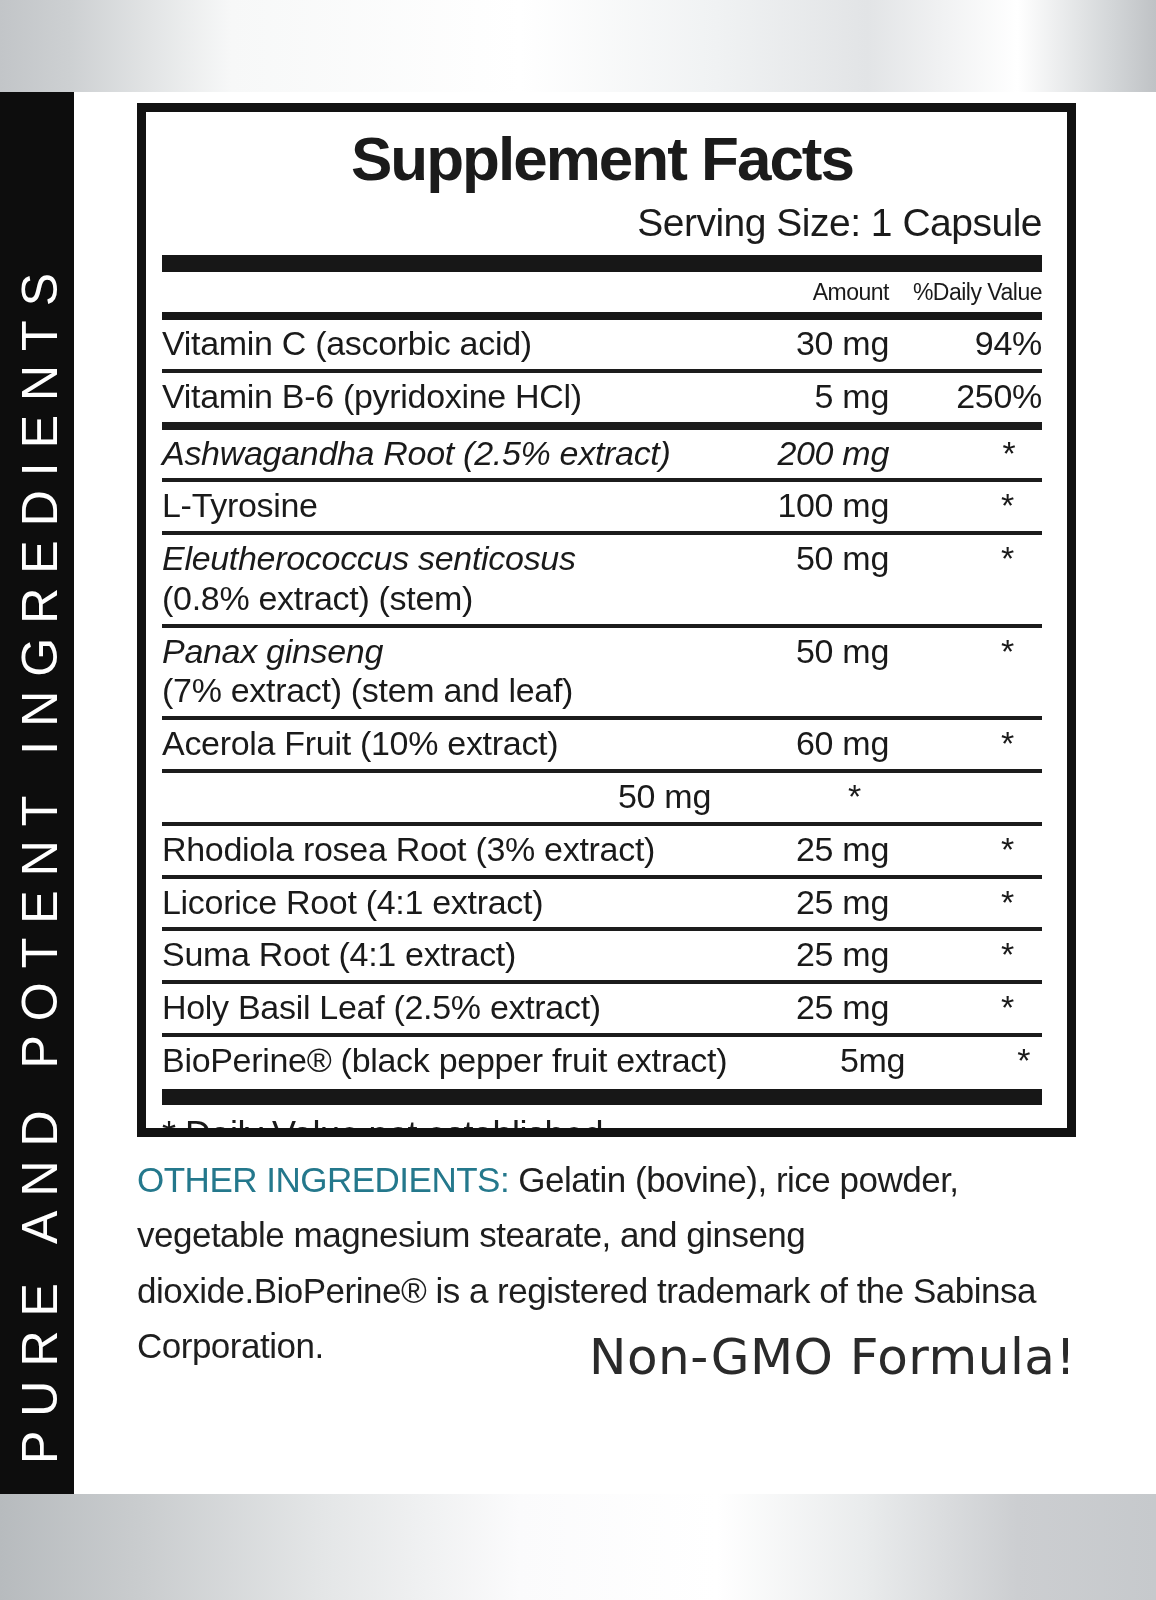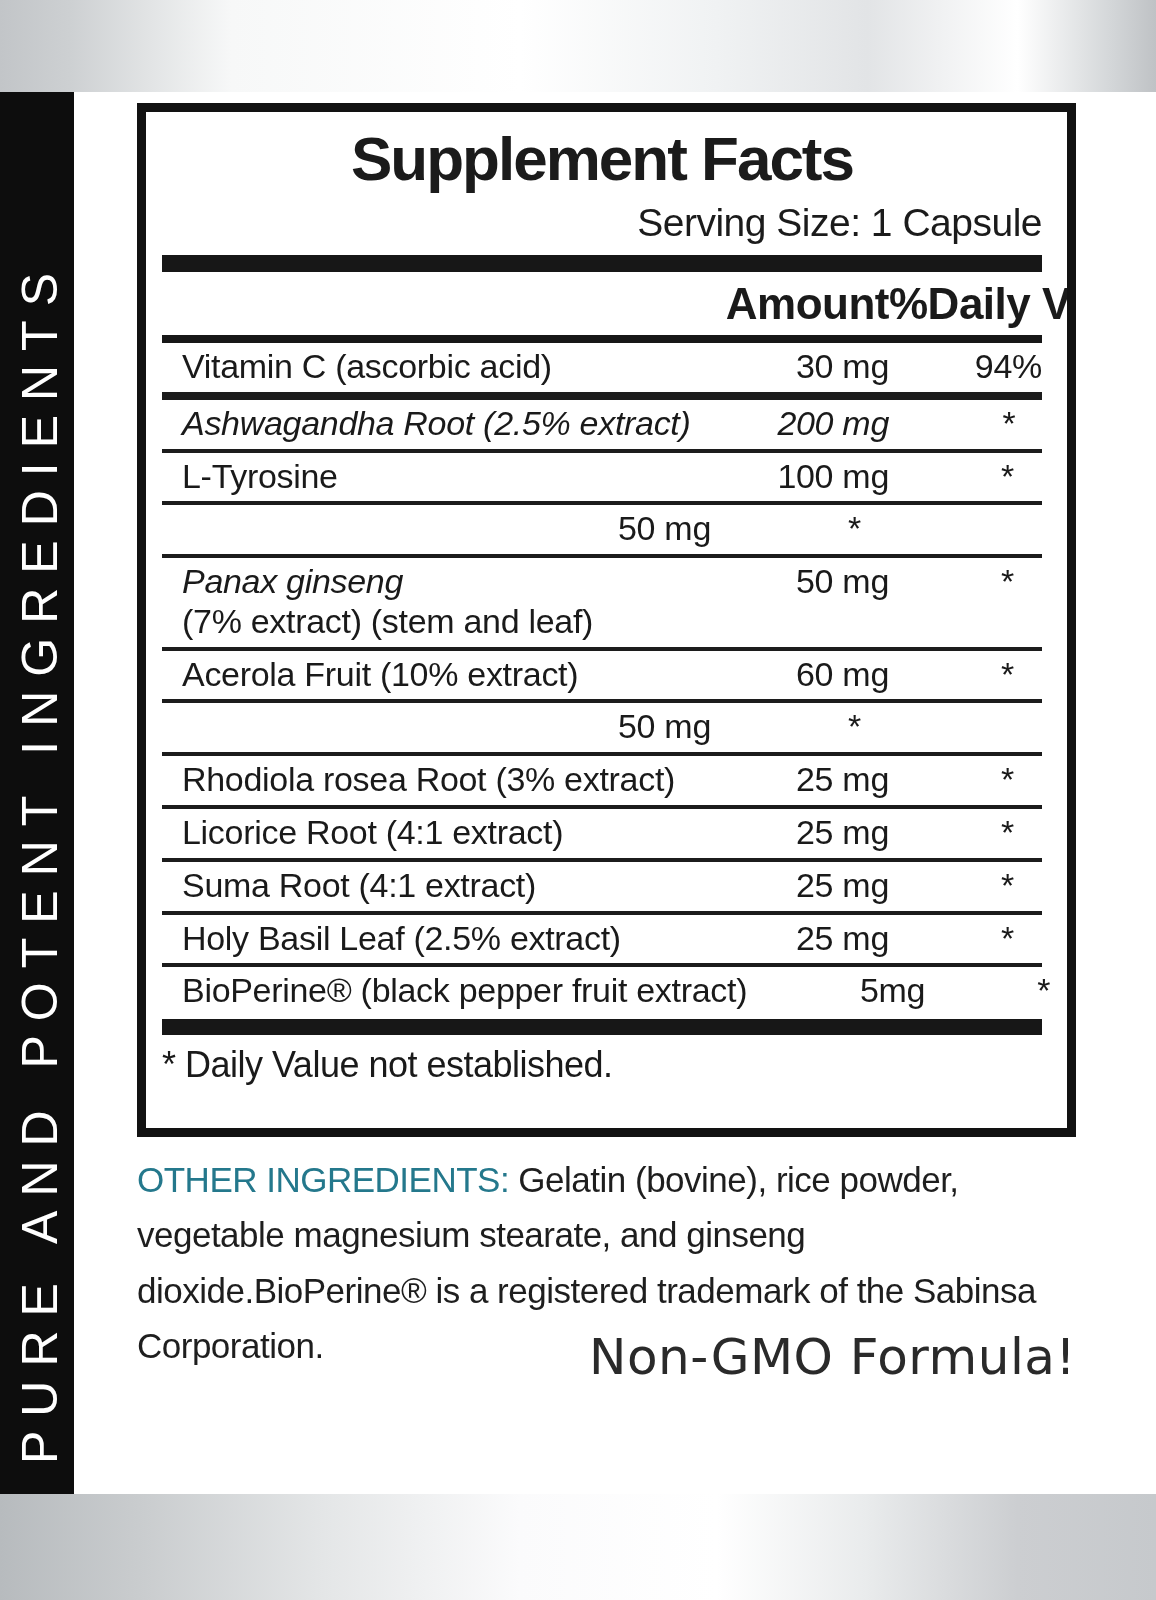--- a/index.html
+++ b/index.html
@@ -40,26 +40,26 @@
   .serving{
     font-size:39px;margin:10px 0 10px 35px;color:#1b1b1b;letter-spacing:-0.5px;text-align:right;
   }
   .bar{background:#171717;width:100%;}
   .bar-thick{height:17px;margin-top:4px;}
   .bar-med{height:8px;}
   .bar-bottom{height:16px;margin-top:3px;}
   .grid{
     display:grid;grid-template-columns:1fr 178px 153px;align-items:start;
   }
-  .head-row{padding:7px 0 6px;font-weight:700;font-size:44px;letter-spacing:-0.5px;}
+  .head-row{padding:7px 0 6px;font-weight:400;font-size:23px;letter-spacing:-0.5px;}
   .head-amt,.head-dv{text-align:right;white-space:nowrap;}
   .t-row{padding:4px 0 5px;font-size:34px;letter-spacing:-0.3px;line-height:1.17;}
   .t-row.sep{border-top:4px solid #1c1c1c;}
   .t-row.sep-heavy{border-top:8px solid #1c1c1c;font-style:italic;}
-  .cell-name{white-space:nowrap;overflow:visible;margin-left:20px;}
+  .cell-name{white-space:nowrap;overflow:visible;}
   .nm.it{font-style:italic;}
   .sub{display:block;font-style:normal;}
   .c-amt,.c-dv{text-align:right;white-space:nowrap;}
   .c-dv.star{padding-right:28px;}
   .footnote{font-size:36px;padding:9px 0 4px;letter-spacing:-0.5px;}
   
   .other{
     position:absolute;left:137px;top:1152px;width:930px;
     font-size:35px;line-height:1.58;letter-spacing:-0.5px;color:#1e1e1e;
   }
@@ -92,31 +92,37 @@
       <div class="head-amt">Amount</div>
       <div class="head-dv">%Daily Value</div>
     </div>
     <div class="bar bar-med"></div>
     <div>
         <div class="grid t-row">
     <div class="cell-name"><span class="nm">Vitamin C (ascorbic acid)</span></div>
     <div class="c-amt">30 mg</div>
     <div class="c-dv">94%</div>
   </div>
+        <div class="grid t-row sep">
+    <div class="cell-name"><span class="nm">Vitamin B-6 (pyridoxine HCl)</span></div>
+    <div class="c-amt">5 mg</div>
+    <div class="c-dv">250%</div>
+  </div>
         <div class="grid t-row sep-heavy">
     <div class="cell-name"><span class="nm">Ashwagandha Root (2.5% extract)</span></div>
     <div class="c-amt">200 mg</div>
     <div class="c-dv star">*</div>
   </div>
         <div class="grid t-row sep">
     <div class="cell-name"><span class="nm">L-Tyrosine</span></div>
     <div class="c-amt">100 mg</div>
     <div class="c-dv star">*</div>
   </div>
         <div class="grid t-row sep">
+    <div class="cell-name"><span class="nm it">Eleutherococcus senticosus</span><span class="sub">(0.8% extract) (stem)</span></div>
     <div class="c-amt">50 mg</div>
     <div class="c-dv star">*</div>
   </div>
         <div class="grid t-row sep">
     <div class="cell-name"><span class="nm it">Panax ginseng</span><span class="sub">(7% extract) (stem and leaf)</span></div>
     <div class="c-amt">50 mg</div>
     <div class="c-dv star">*</div>
   </div>
         <div class="grid t-row sep">
     <div class="cell-name"><span class="nm">Acerola Fruit (10% extract)</span></div>

